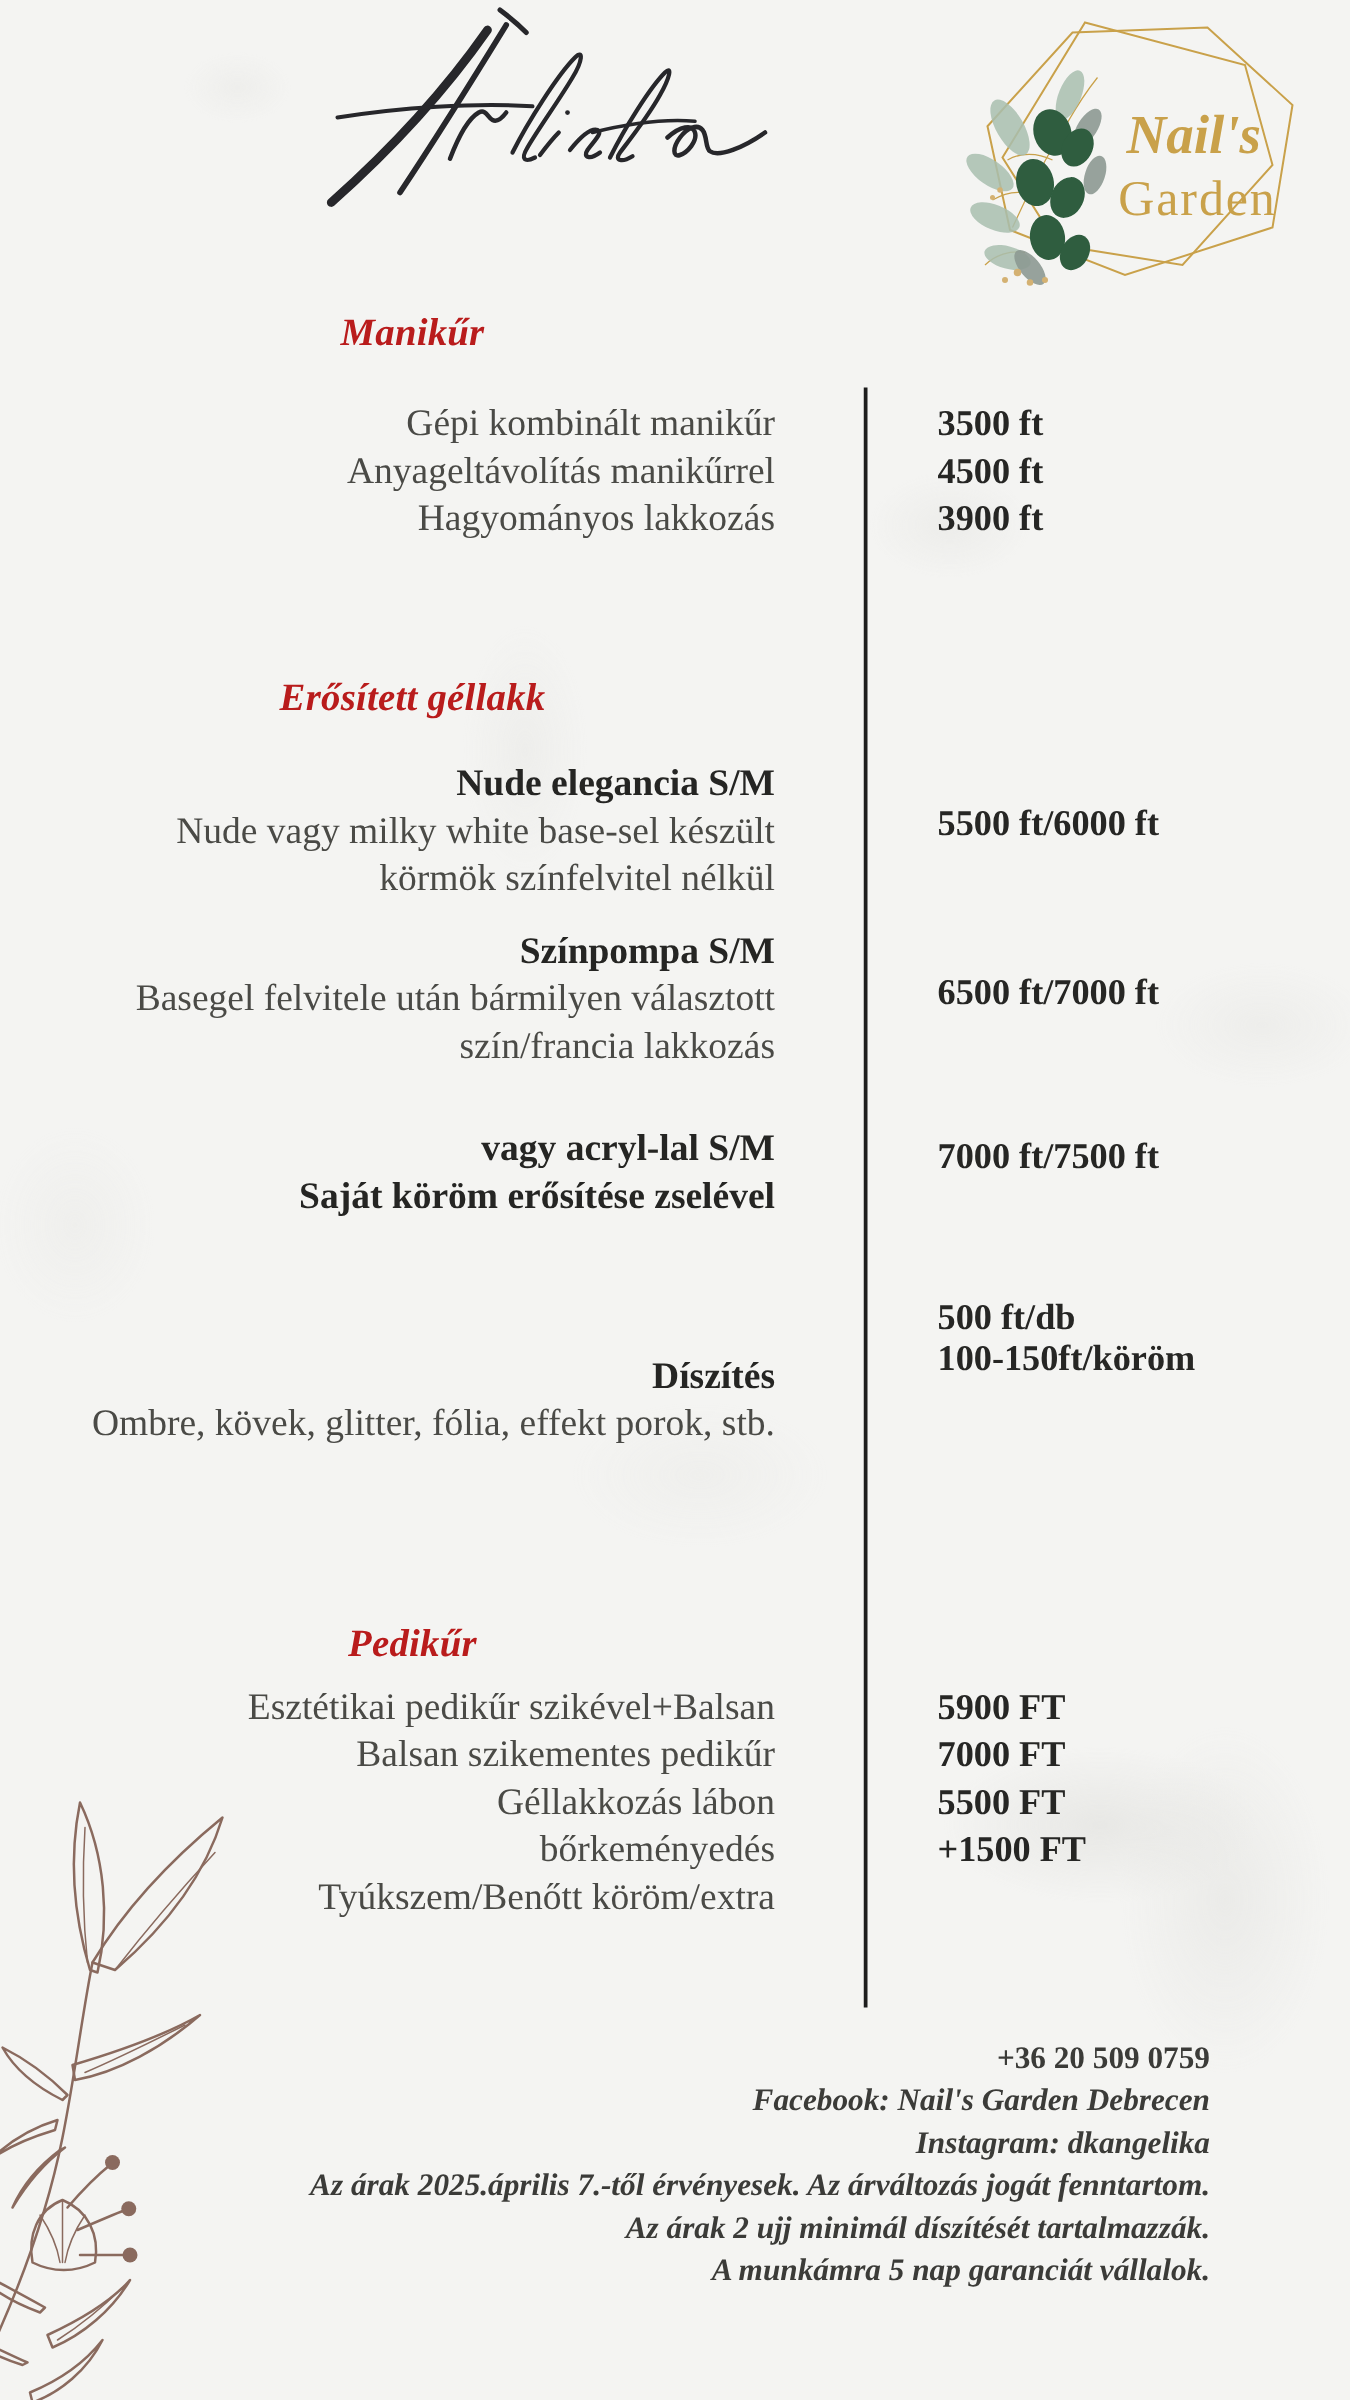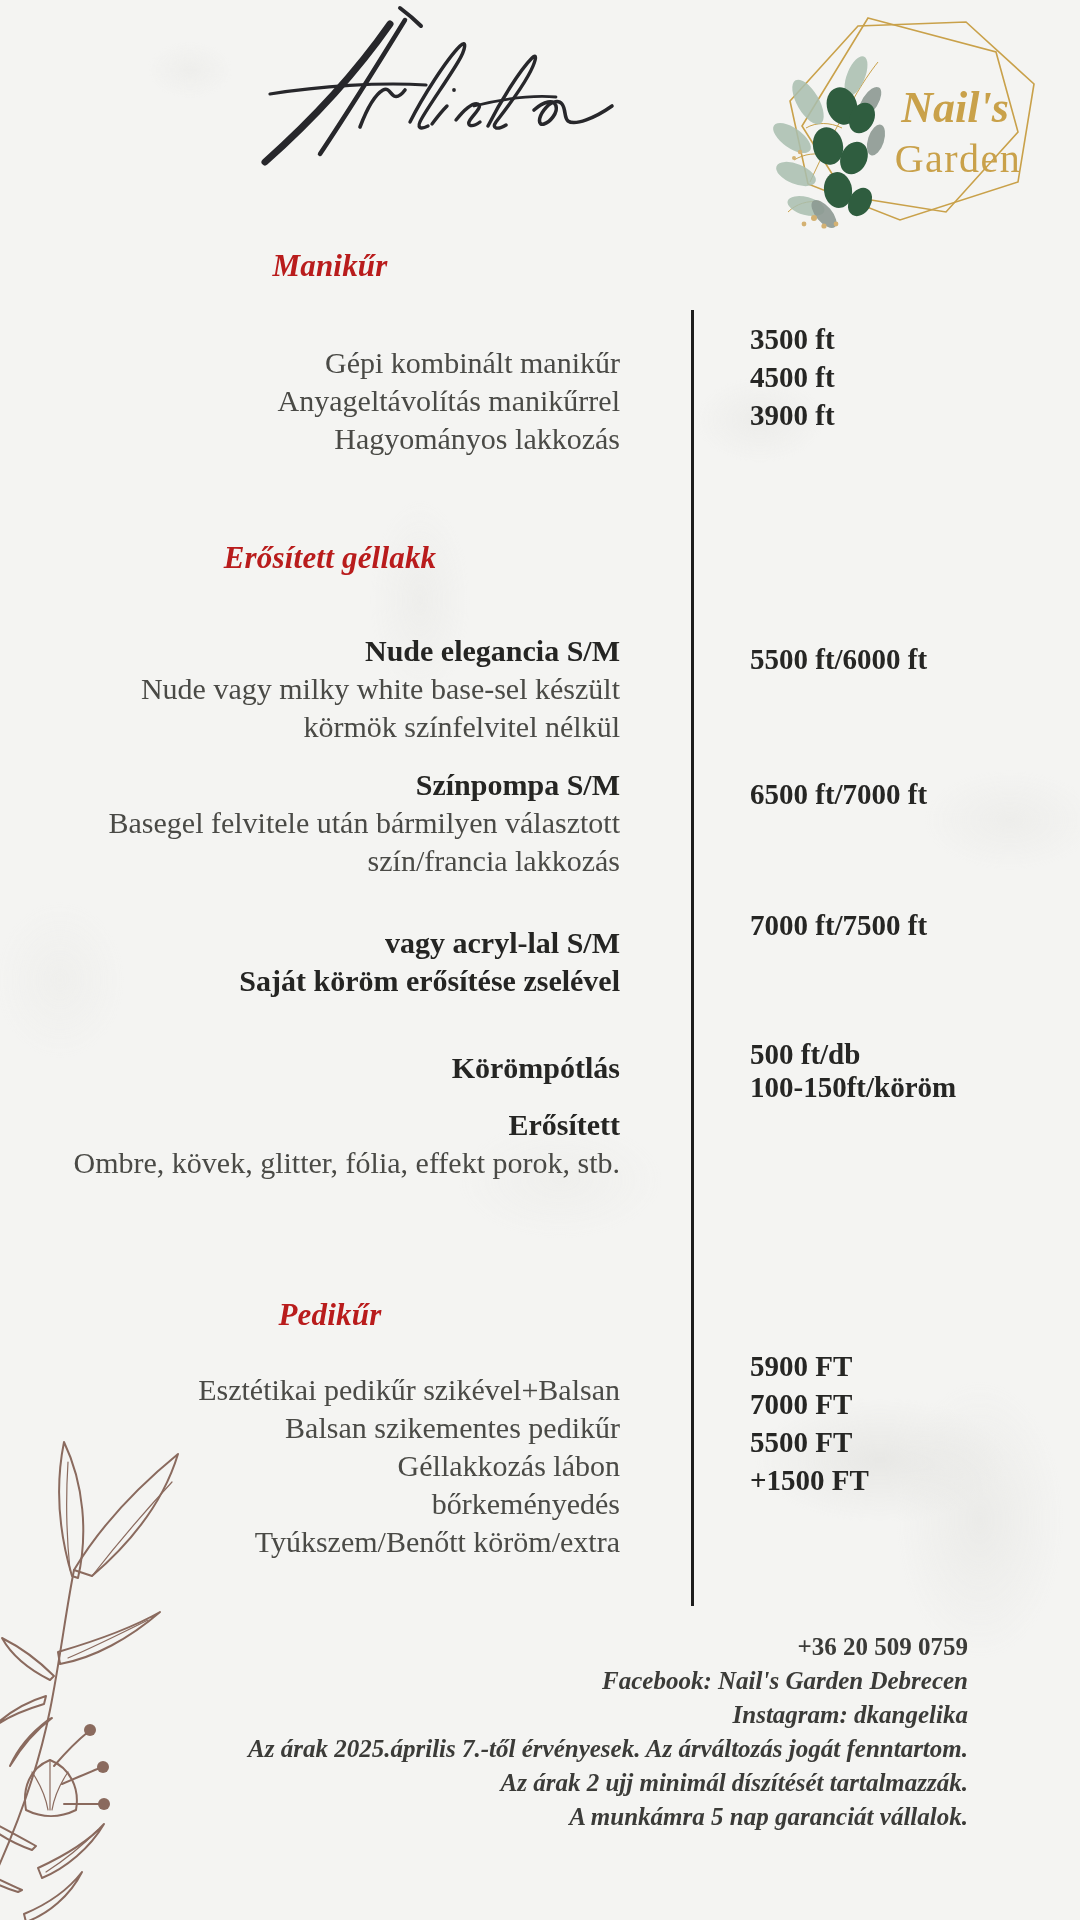--- a/index.html
+++ b/index.html
@@ -71,21 +71,20 @@
     color: #b91c1c;
   }
 
   .svc-names {
     position: absolute;
     width: 660px; left: 0;
     text-align: right;
     padding-right: 40px;
     box-sizing: border-box;
     color: #4a4a46;
-    margin-top: 24px;
   }
   .svc-names .line { font-size: 30px; line-height: 38px; white-space: nowrap; }
   .svc-names .line.bold { font-weight: bold; color: #252523; }
 
   .svc-prices {
     position: absolute;
     left: 750px;
     text-align: left;
     font-weight: bold;
     color: #262624;
@@ -244,29 +243,26 @@
   </div>
 
   <div class="svc-names" style="top:900px;">
     <div class="line bold">vagy acryl-lal S/M</div>
     <div class="line bold">Saját köröm erősítése zselével</div>
   </div>
   <div class="svc-prices" style="top:906px;">
     <div class="price">7000 ft/7500 ft</div>
   </div>
 
-  <div class="svc-names" style="top:1025px;">
-    <div class="line bold">Körömpótlás</div>
-  </div>
   <div class="svc-prices" style="top:1035px;">
     <div class="price">500 ft/db</div>
   </div>
 
   <div class="svc-names" style="top:1082px;">
-    <div class="line bold">Erősített</div>
+    <div class="line bold">Díszítés</div>
     <div class="line">Ombre, kövek, glitter, fólia, effekt porok, stb.</div>
   </div>
   <div class="svc-prices" style="top:1068px;font-family:Liberation Serif, serif;">
     <div class="price">100-150ft/köröm</div>
   </div>
 
   <div class="section-head" style="top:1297px;">Pedikűr</div>
 
   <div class="svc-names" style="top:1347px;">
     <div class="line">Esztétikai pedikűr szikével+Balsan</div>

